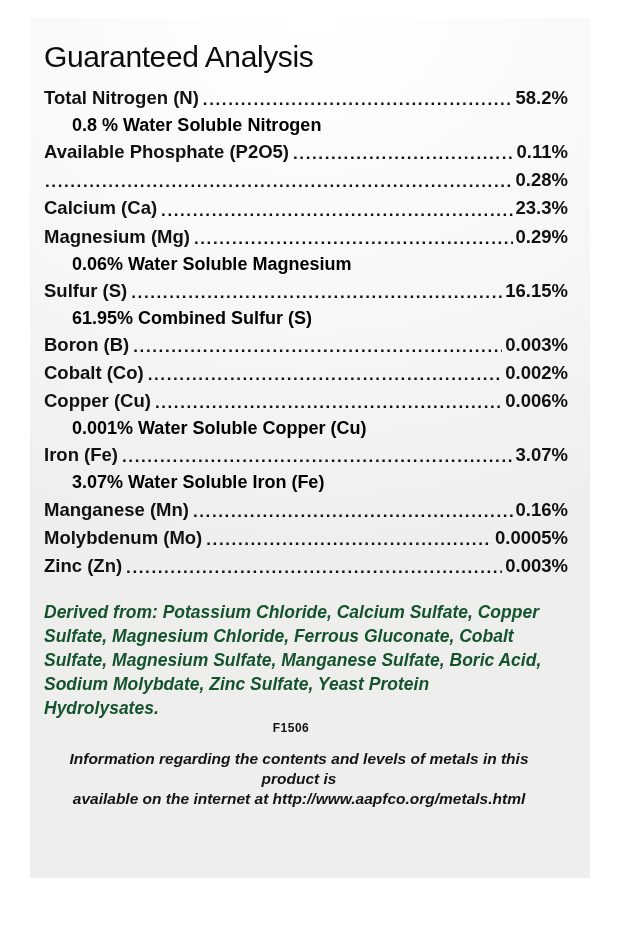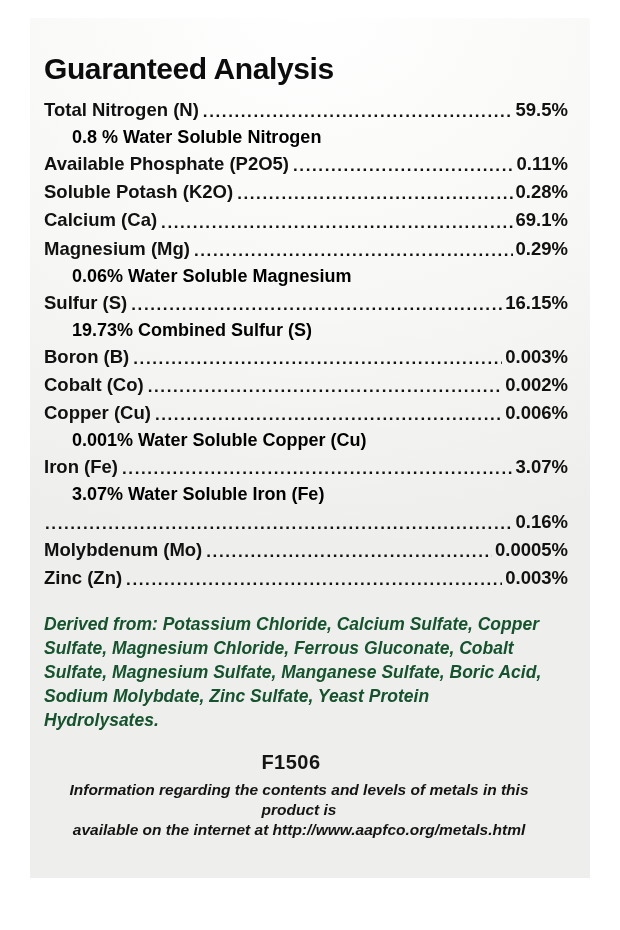--- a/index.html
+++ b/index.html
@@ -54,23 +54,23 @@
   }
 
   .content {
     position: absolute;
     left: 44px;
     top: 40px;
     width: 524px;
   }
 
   h1.title {
-    margin: 12px 0 10px 0;
+    margin: 0 0 10px 0;
     font-size: 30px;
-    font-weight: 700;
+    font-weight: 400;
     letter-spacing: -0.4px;
     color: #0c0c0c;
   }
 
   ul.analysis {
     list-style: none;
     margin: 0;
     padding: 0;
   }
   ul.analysis > li { margin: 0; }
@@ -110,30 +110,29 @@
     margin-top: 20px;
     font-size: 17.5px;
     font-weight: 700;
     font-style: italic;
     line-height: 1.38;
     color: #14532d;
     width: 500px;
   }
 
   .code {
-    margin-top: 18px;
     text-align: center;
-    font-size: 20px;
+    font-size: 12px;
     font-weight: 600;
     letter-spacing: 0.5px;
     color: #141414;
     padding-right: 30px;
   }
   .footnote {
-    margin-top: 6px;
+    margin-top: 14px;
     text-align: center;
     font-size: 15.5px;
     font-weight: 600;
     font-style: italic;
     line-height: 1.3;
     color: #141414;
     width: 510px;
   }
   .footnote .l2 { display: block; }
 </style>
@@ -145,60 +144,59 @@
 
   <div class="content">
     <h1 class="title">Guaranteed Analysis</h1>
 
     <ul class="analysis">
 
     <li>
           <div class="row">
             <span class="nutrient">Total Nitrogen (N)</span>
             <span class="dots">...................................................................................................</span>
-            <span class="value">59.5%</span>
+            <span class="value">58.2%</span>
           </div>
           <div class="subrow">0.8 % Water Soluble Nitrogen</div>
         </li>
         <li>
           <div class="row">
             <span class="nutrient">Available Phosphate (P2O5)</span>
             <span class="dots">...................................................................................................</span>
             <span class="value">0.11%</span>
           </div>
         </li>
         <li>
           <div class="row">
-            <span class="nutrient">Soluble Potash (K2O)</span>
             <span class="dots">...................................................................................................</span>
             <span class="value">0.28%</span>
           </div>
         </li>
         <li>
           <div class="row">
             <span class="nutrient">Calcium (Ca)</span>
             <span class="dots">...................................................................................................</span>
-            <span class="value">69.1%</span>
+            <span class="value">23.3%</span>
           </div>
         </li>
         <li>
           <div class="row">
             <span class="nutrient">Magnesium (Mg)</span>
             <span class="dots">...................................................................................................</span>
             <span class="value">0.29%</span>
           </div>
           <div class="subrow">0.06% Water Soluble Magnesium</div>
         </li>
         <li>
           <div class="row">
             <span class="nutrient">Sulfur (S)</span>
             <span class="dots">...................................................................................................</span>
             <span class="value">16.15%</span>
           </div>
-          <div class="subrow">19.73% Combined Sulfur (S)</div>
+          <div class="subrow">61.95% Combined Sulfur (S)</div>
         </li>
         <li>
           <div class="row">
             <span class="nutrient">Boron (B)</span>
             <span class="dots">...................................................................................................</span>
             <span class="value">0.003%</span>
           </div>
         </li>
         <li>
           <div class="row">
@@ -218,20 +216,21 @@
         <li>
           <div class="row">
             <span class="nutrient">Iron (Fe)</span>
             <span class="dots">...................................................................................................</span>
             <span class="value">3.07%</span>
           </div>
           <div class="subrow">3.07% Water Soluble Iron (Fe)</div>
         </li>
         <li>
           <div class="row">
+            <span class="nutrient">Manganese (Mn)</span>
             <span class="dots">...................................................................................................</span>
             <span class="value">0.16%</span>
           </div>
         </li>
         <li>
           <div class="row">
             <span class="nutrient">Molybdenum (Mo)</span>
             <span class="dots">...................................................................................................</span>
             <span class="value">0.0005%</span>
           </div>

